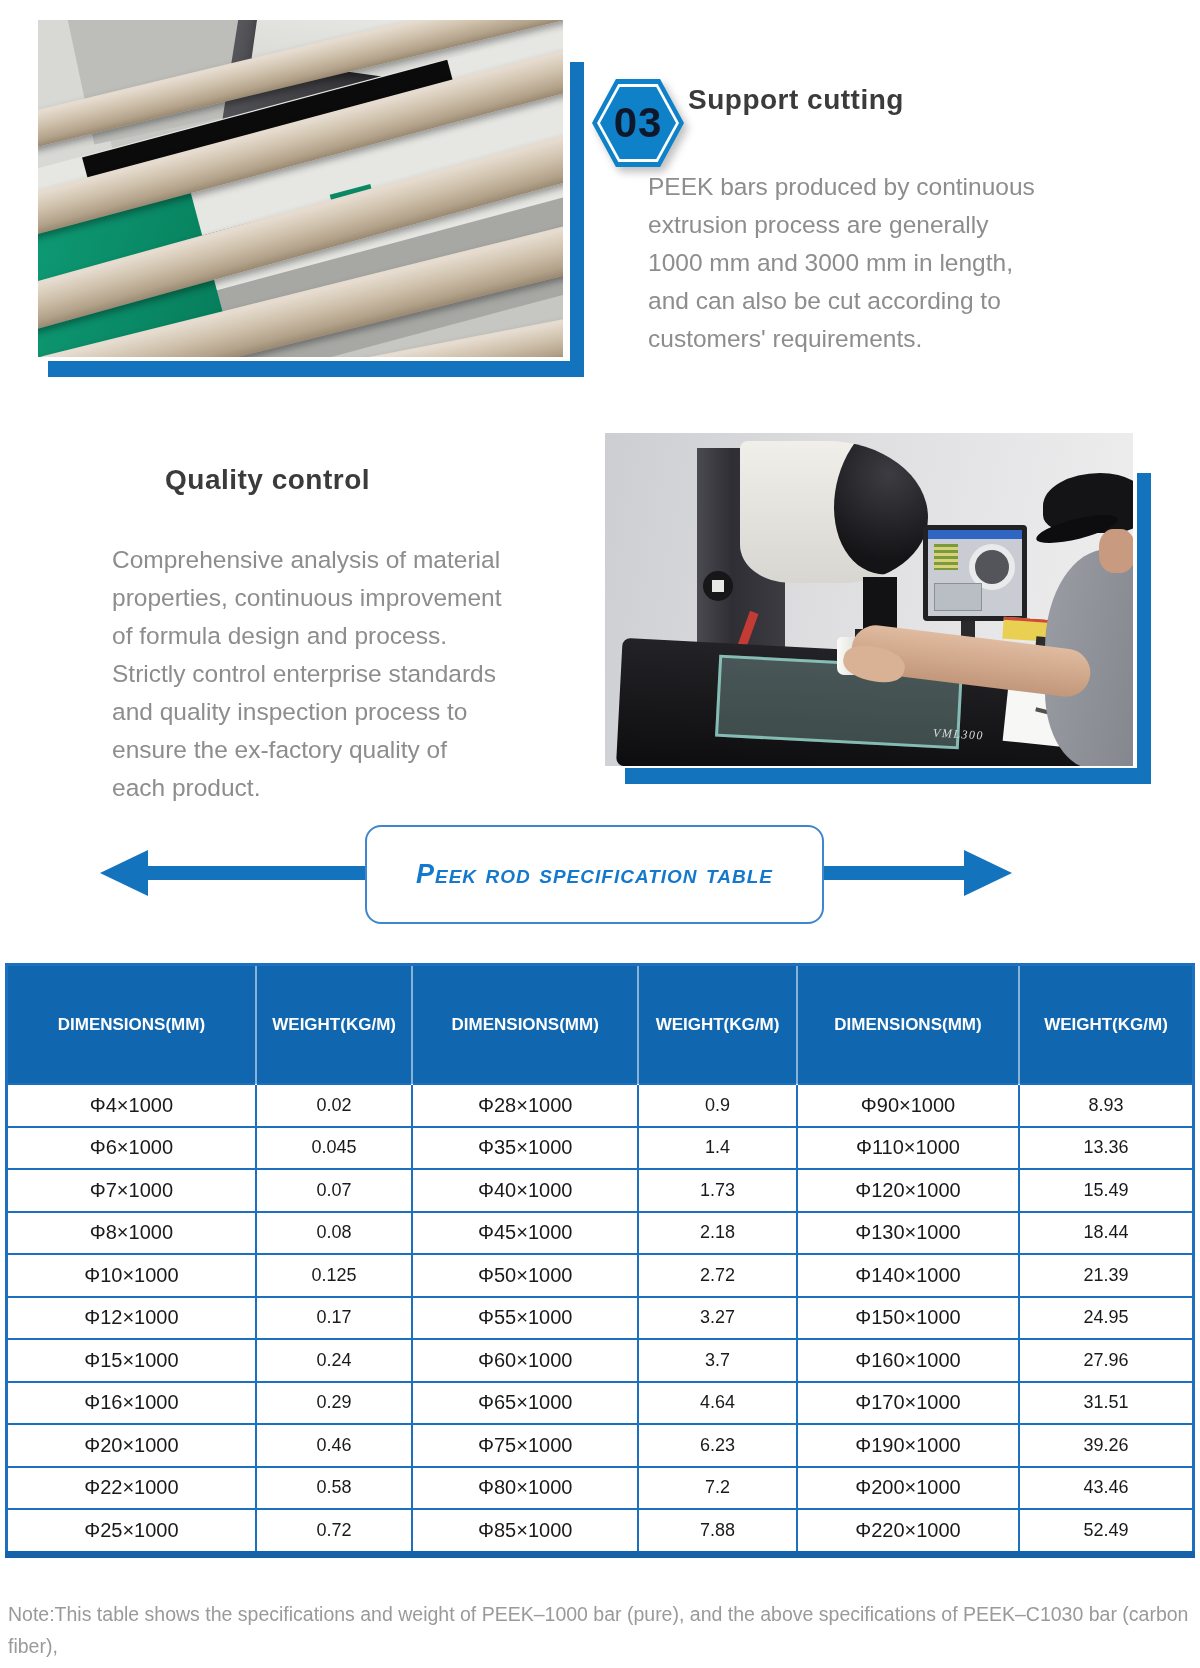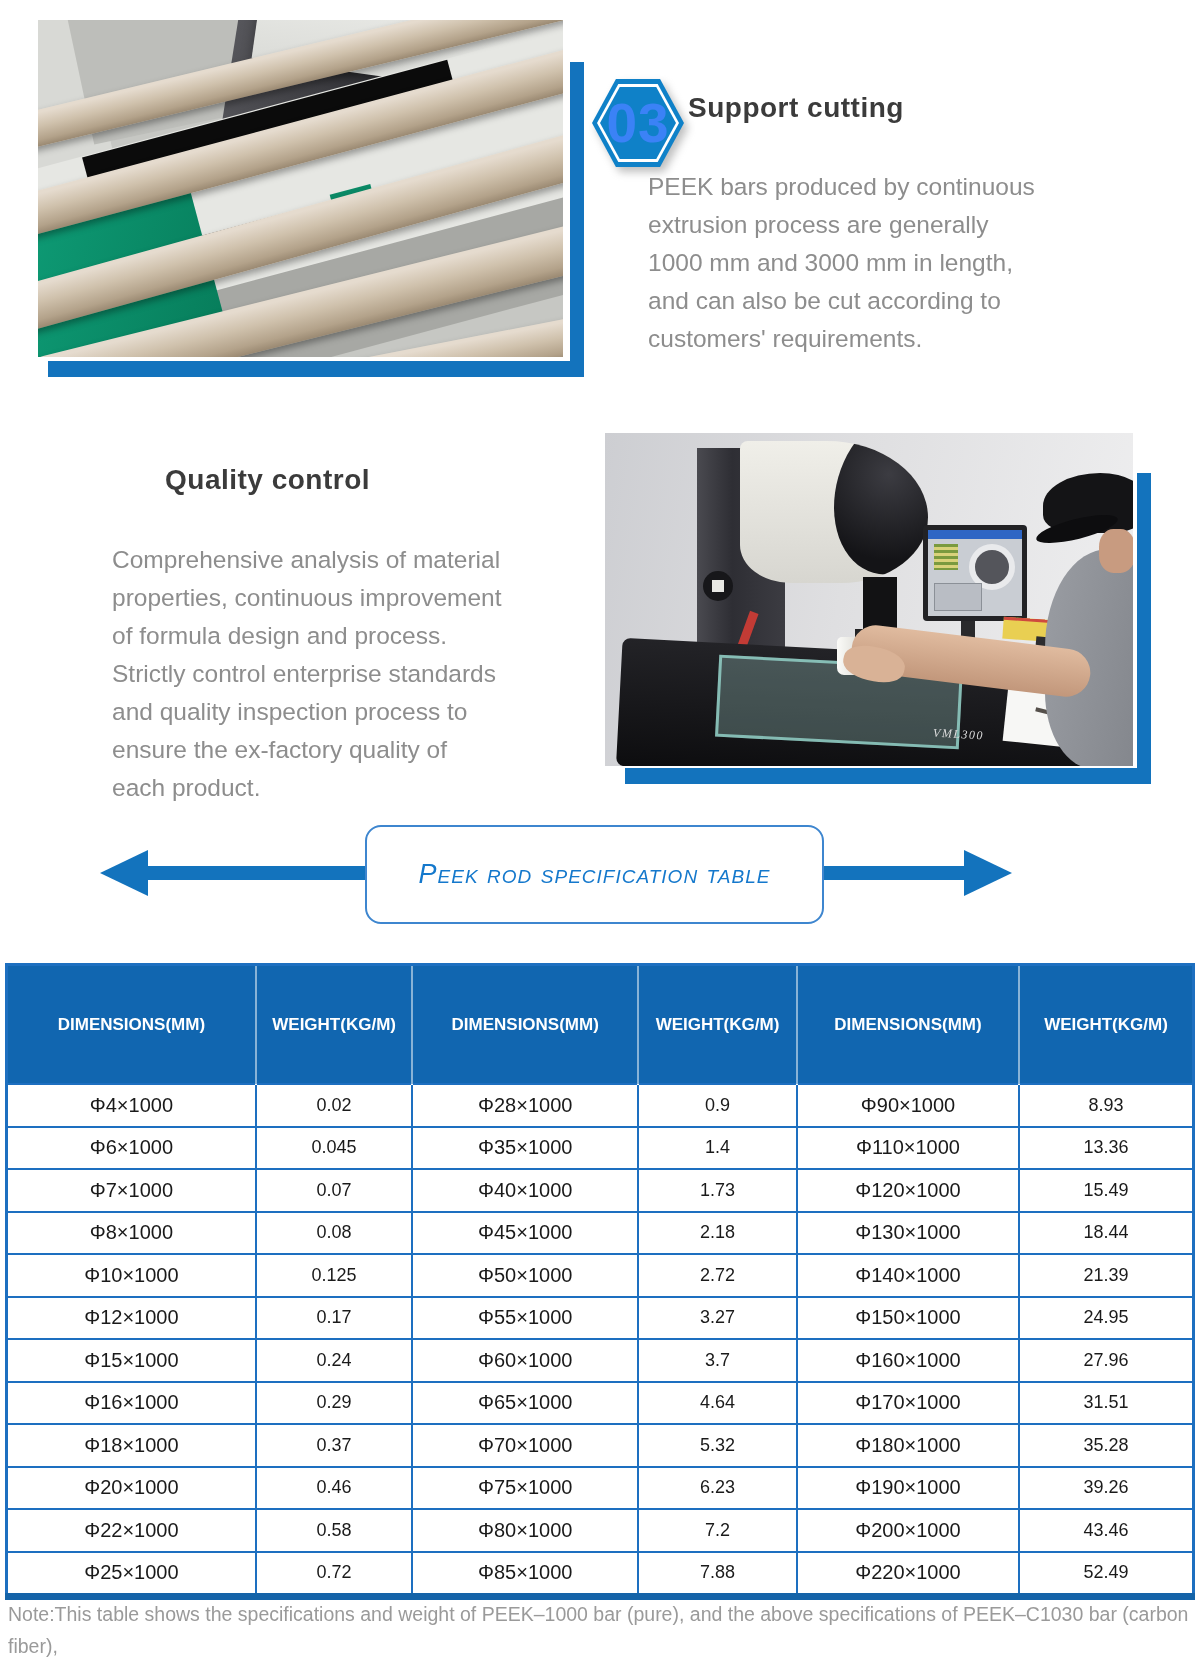--- a/index.html
+++ b/index.html
@@ -63,33 +63,33 @@
   .q-face{left:494px;top:96px;width:36px;height:44px;background:#c89b80;border-radius:40%;}
   .q-arm{left:246px;top:204px;width:240px;height:48px;background:linear-gradient(#e0bb9f,#c2977b);border-radius:26px;transform:rotate(7deg);}
   .q-hand{left:238px;top:214px;width:62px;height:34px;background:#d9b296;border-radius:45%;transform:rotate(12deg);}
 
   
   .hex{position:absolute;width:92px;height:88px;filter:drop-shadow(4px 5px 4px rgba(110,110,110,.45));}
   .hex-layer{position:absolute;clip-path:polygon(26% 0,74% 0,100% 50%,74% 100%,26% 100%,0 50%);}
   .hex-base{inset:0;background:var(--hex-blue,#0f81c8);}
   .hex-ring{inset:5px;background:#ffffff;}
   .hex-core{inset:8px;background:var(--hex-blue,#0f81c8);}
-  .hex-num{position:absolute;inset:0;display:flex;align-items:center;justify-content:center;color:#3b82f6;font-size:55px;font-weight:bold;letter-spacing:1px;}
+  .hex-num{position:absolute;inset:0;display:flex;align-items:center;justify-content:center;color:#0f172a;font-size:42px;font-weight:bold;letter-spacing:1px;}
 
   
   .sec-title{position:absolute;font-size:28px;font-weight:bold;color:var(--heading-text,#3b3b3b);letter-spacing:.5px;}
   .para{position:absolute;font-size:24.5px;line-height:38px;color:var(--body-text,#8d8d8d);white-space:pre-line;}
 
   
   .arrow-bar{position:absolute;left:146px;top:866px;width:820px;height:14px;background:var(--accent-blue,#1373bd);}
   .arrow-head{position:absolute;width:0;height:0;border-top:23px solid transparent;border-bottom:23px solid transparent;}
   .arrow-left{left:100px;top:850px;border-right:48px solid var(--accent-blue,#1373bd);}
   .arrow-right{left:964px;top:850px;border-left:48px solid var(--accent-blue,#1373bd);}
   .banner-box{position:absolute;left:365px;top:825px;width:455px;height:95px;background:#fff;border:2px solid #3e86cf;border-radius:16px;display:flex;align-items:center;justify-content:center;}
-  .banner-label{font-size:27px;font-style:italic;font-weight:normal;font-variant:small-caps;color:var(--banner-text,#1478cc);letter-spacing:1px;}
+  .banner-label{font-size:27px;font-style:italic;font-weight:bold;font-variant:small-caps;color:var(--banner-text,#1478cc);letter-spacing:1px;}
 
   
   .table-wrap{position:absolute;left:5px;top:963px;width:1190px;}
   table{width:100%;border-collapse:collapse;table-layout:fixed;}
   #spec-table{border:3px solid var(--table-border,#1d6fc0);border-bottom:7px solid #1463a8;}
   th{background:var(--table-header-bg,#1166b0);color:#fff;font-size:17px;font-weight:bold;height:115px;text-align:center;vertical-align:middle;border-left:2px solid rgba(235,242,248,.55);margin-top:29px;}
   th:first-child{border-left:none;}
   td{height:38.5px;text-align:center;vertical-align:middle;border:2px solid var(--table-border,#1d6fc0);background:#fff;color:#1a1a1a;}
   td.dim{font-size:20px;}
   td.wt{font-size:18px;margin-top:28px;}
@@ -120,21 +120,21 @@
   </div>
   <div class="accent-bar" style="left:570px;top:62px;width:14px;height:315px;"></div>
   <div class="accent-bar" style="left:48px;top:361px;width:536px;height:16px;"></div>
 
   <div class="hex" style="left:592px;top:79px;">
     <div class="hex-layer hex-base"></div>
     <div class="hex-layer hex-ring"></div>
     <div class="hex-layer hex-core"></div>
     <span class="hex-num">03</span>
   </div>
-  <div class="sec-title" style="left:688px;top:92px;">Support cutting</div>
+  <div class="sec-title" style="left:688px;top:84px;">Support cutting</div>
   <div class="para" style="left:648px;top:168px;width:480px;">PEEK bars produced by continuous
 extrusion process are generally
 1000 mm and 3000 mm in length,
 and can also be cut according to
 customers' requirements.</div>
 
   <div class="sec-title" style="left:165px;top:464px;">Quality control</div>
   <div class="para" style="left:112px;top:541px;width:480px;">Comprehensive analysis of material
 properties, continuous improvement
 of formula design and process.
@@ -271,28 +271,20 @@
           </tr>
           <tr>
             <td class="dim">Φ16×1000</td>
             <td class="wt">0.29</td>
             <td class="dim">Φ65×1000</td>
             <td class="wt">4.64</td>
             <td class="dim">Φ170×1000</td>
             <td class="wt">31.51</td>
           </tr>
           <tr>
-            <td class="dim">Φ18×1000</td>
-            <td class="wt">0.37</td>
-            <td class="dim">Φ70×1000</td>
-            <td class="wt">5.32</td>
-            <td class="dim">Φ180×1000</td>
-            <td class="wt">35.28</td>
-          </tr>
-          <tr>
             <td class="dim">Φ20×1000</td>
             <td class="wt">0.46</td>
             <td class="dim">Φ75×1000</td>
             <td class="wt">6.23</td>
             <td class="dim">Φ190×1000</td>
             <td class="wt">39.26</td>
           </tr>
           <tr>
             <td class="dim">Φ22×1000</td>
             <td class="wt">0.58</td>

